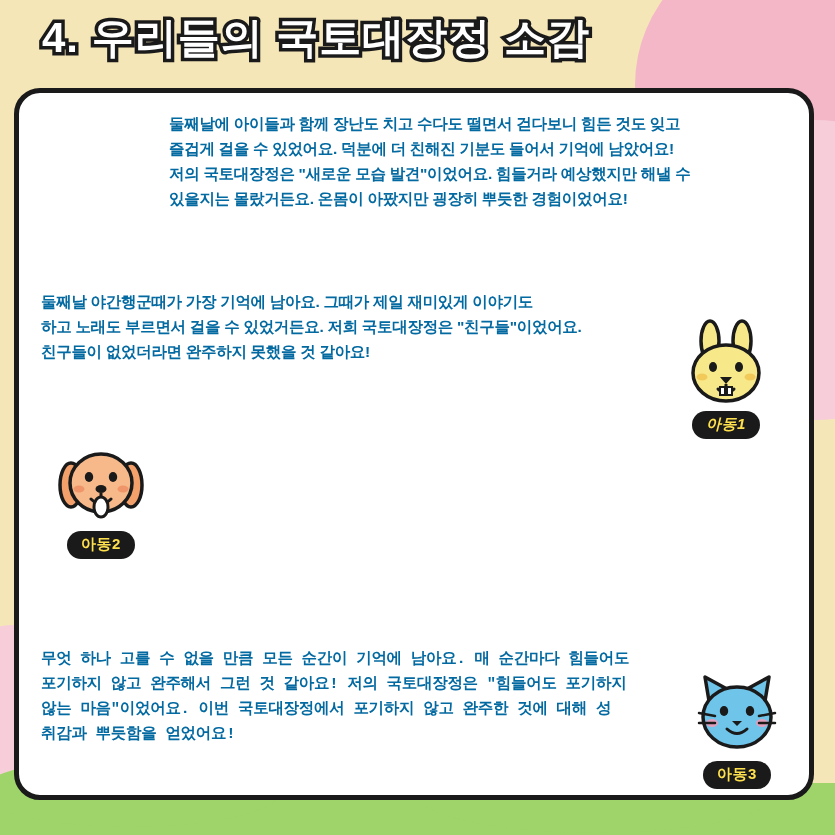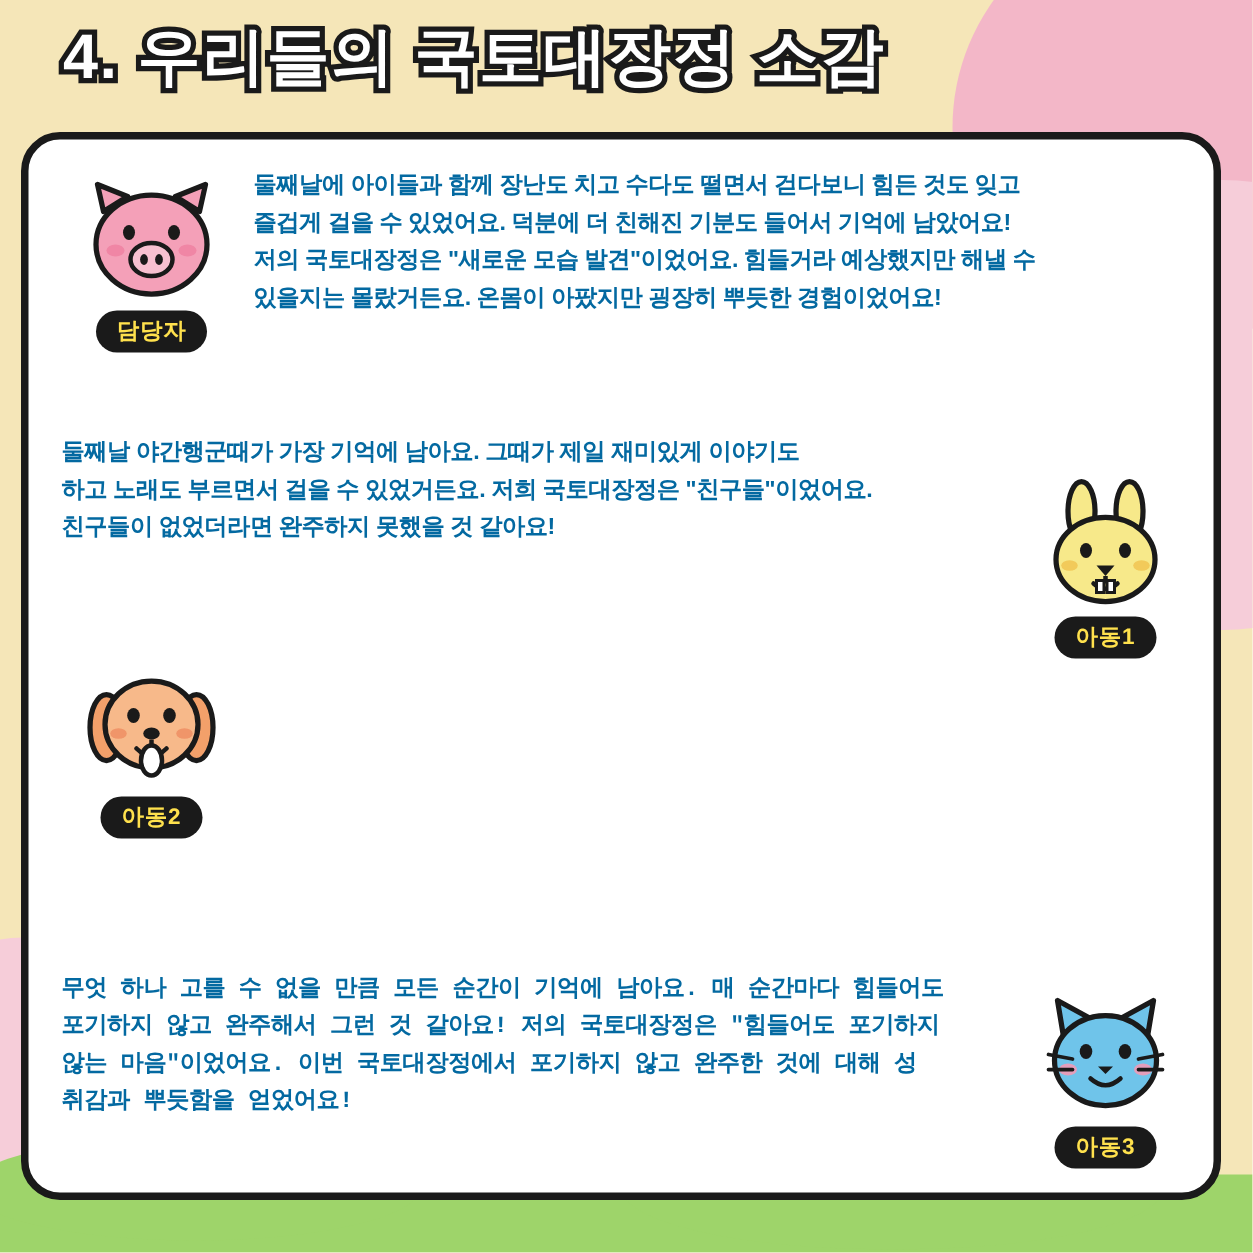--- a/index.html
+++ b/index.html
@@ -144,63 +144,46 @@
     padding: 4px 14px 5px;
     letter-spacing: 0.5px;
   }
 
   
   #entry-0 { position: absolute; left: 22px; top: 18px; width: 752px; }
   #entry-0 .avatar-block { left: 4px; top: 4px; }
   #entry-0 .entry-text { margin-left: 128px; }
 
   #entry-1 { position: absolute; left: 22px; top: 196px; width: 752px; }
-  #entry-1 .avatar-block { right: 0px; top: 30px; left: auto; }
+  #entry-1 .avatar-block { right: 11px; top: 30px; left: auto; font-style: italic; }
   #entry-1 .entry-text { margin-right: 130px; }
 
   #entry-2 { position: absolute; left: 22px; top: 336px; width: 752px; }
   #entry-2 .avatar-block { left: 4px; top: 10px; }
   #entry-2 .entry-text { margin-left: 128px; }
 
   #entry-3 { position: absolute; left: 22px; top: 554px; width: 752px; }
-  #entry-3 .avatar-block { right: 0px; top: 12px; left: auto; text-decoration: underline; }
+  #entry-3 .avatar-block { right: 0px; top: 22px; left: auto; text-decoration: underline; }
   #entry-3 .entry-text { margin-right: 130px; font-family: Liberation Mono, monospace; }
 
   svg { display: block; }
 </style>
 </head>
 <body>
 
 <div class="bg-blob-right"></div>
 <div class="bg-blob-right2"></div>
 <div class="bg-blob-left"></div>
 <div class="bg-strip-bottom"></div>
 
 <div class="title">4. 우리들의 국토대장정 소감</div>
 
 <div class="card">
 
   <div class="entry" id="entry-0">
-    <div class="avatar-block">
-      <div class="avatar-face">
-        <svg width="92" height="88" viewBox="0 0 92 88">
-          <path d="M14 26 L10 8 L30 16 Z" fill="#f4a0b8" stroke="#1a1a1a" stroke-width="3.5" stroke-linejoin="round"></path>
-          <path d="M78 26 L82 8 L62 16 Z" fill="#f4a0b8" stroke="#1a1a1a" stroke-width="3.5" stroke-linejoin="round"></path>
-          <ellipse cx="46" cy="48" rx="37" ry="33" fill="#f4a0b8" stroke="#1a1a1a" stroke-width="3.5"></ellipse>
-          <ellipse cx="31" cy="40" rx="4" ry="5" fill="#1a1a1a"></ellipse>
-          <ellipse cx="61" cy="40" rx="4" ry="5" fill="#1a1a1a"></ellipse>
-          <ellipse cx="22" cy="52" rx="6" ry="4" fill="#ef7fa0" opacity="0.8"></ellipse>
-          <ellipse cx="70" cy="52" rx="6" ry="4" fill="#ef7fa0" opacity="0.8"></ellipse>
-          <ellipse cx="46" cy="58" rx="14" ry="11" fill="#f7c0d0" stroke="#1a1a1a" stroke-width="3"></ellipse>
-          <ellipse cx="41" cy="58" rx="2.6" ry="3.6" fill="#1a1a1a"></ellipse>
-          <ellipse cx="51" cy="58" rx="2.6" ry="3.6" fill="#1a1a1a"></ellipse>
-        </svg>
-      </div>
-      <span class="name-tag">담당자</span>
-    </div>
     <div class="entry-text">둘째날에 아이들과 함께 장난도 치고 수다도 떨면서 걷다보니 힘든 것도 잊고
 즐겁게 걸을 수 있었어요. 덕분에 더 친해진 기분도 들어서 기억에 남았어요!
 저의 국토대장정은 "새로운 모습 발견"이었어요. 힘들거라 예상했지만 해낼 수
 있을지는 몰랐거든요. 온몸이 아팠지만 굉장히 뿌듯한 경험이었어요!</div>
   </div>
 
   <div class="entry" id="entry-1">
     <div class="avatar-block">
       <div class="avatar-face">
         <svg width="92" height="88" viewBox="0 0 92 88">

